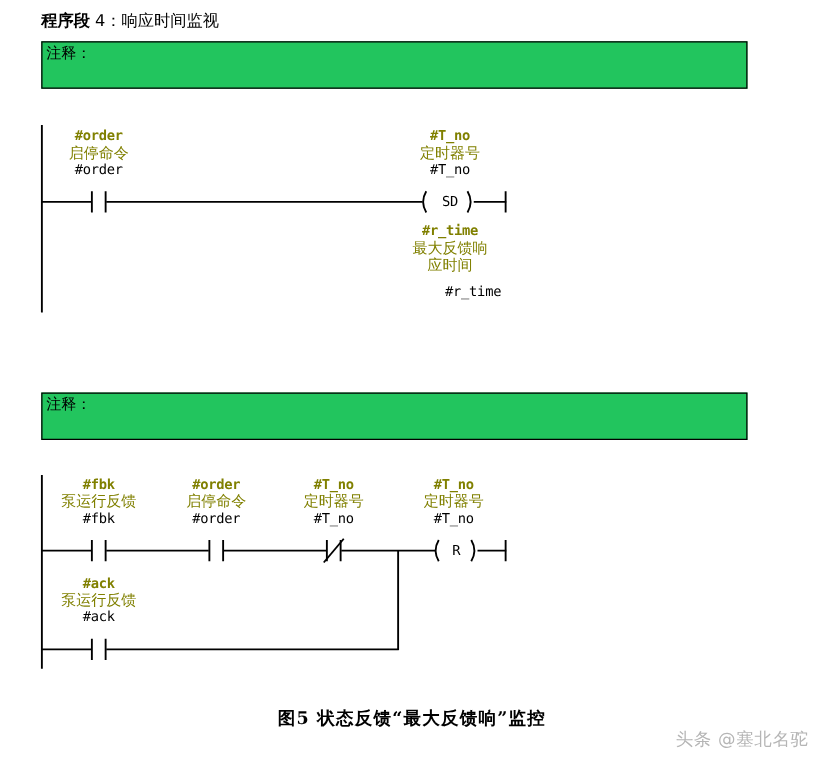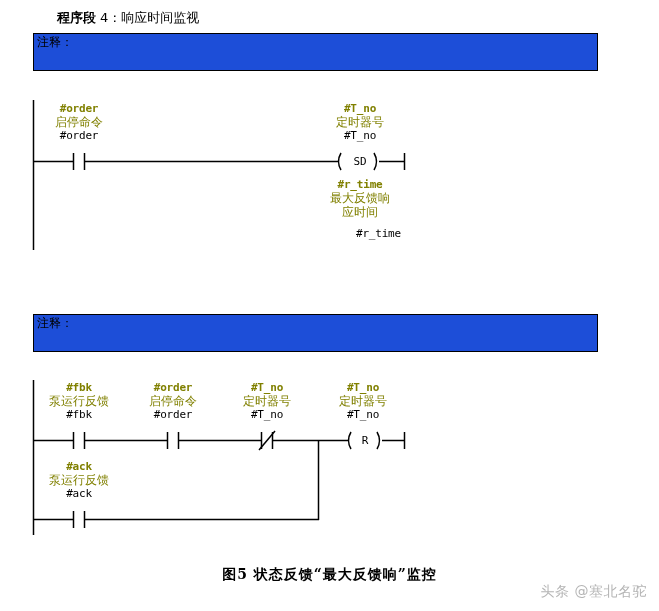--- a/index.html
+++ b/index.html
@@ -28,21 +28,21 @@
   }
   .net-title .kw { font-weight: bold; }
   .net-title .rest { font-weight: normal; }
 
   
   .comment-box {
     position: absolute;
     left: 33px;
     width: 565px;
     height: 38px;
-    background: #1d4ed8;
+    background: #22c55e;
     border: 1px solid #000000;
     box-sizing: border-box;
   }
   .comment-box .comment-label {
     position: absolute;
     left: 3px;
     top: 1px;
     font-size: 12px;
     color: #000000;
     line-height: 15px;
@@ -111,21 +111,21 @@
     color: #b5b5b5;
     white-space: nowrap;
     letter-spacing: 0.5px;
   }
 </style>
 </head>
 <body>
 
 <div class="page">
 
-  <div class="net-title" style="top:10px;margin-left:24px;">
+  <div class="net-title" style="top:10px;">
     <span class="kw">程序段</span><span class="rest" style="margin-left:4px;">4</span><span class="rest">：响应时间监视</span>
   </div>
 
   <div class="comment-box" style="top:33px;">
     <span class="comment-label">注释：</span>
   </div>
 
   <div class="ladder">
     <svg width="659" height="611" style="position:absolute;left:0;top:0;pointer-events:none;">
 

